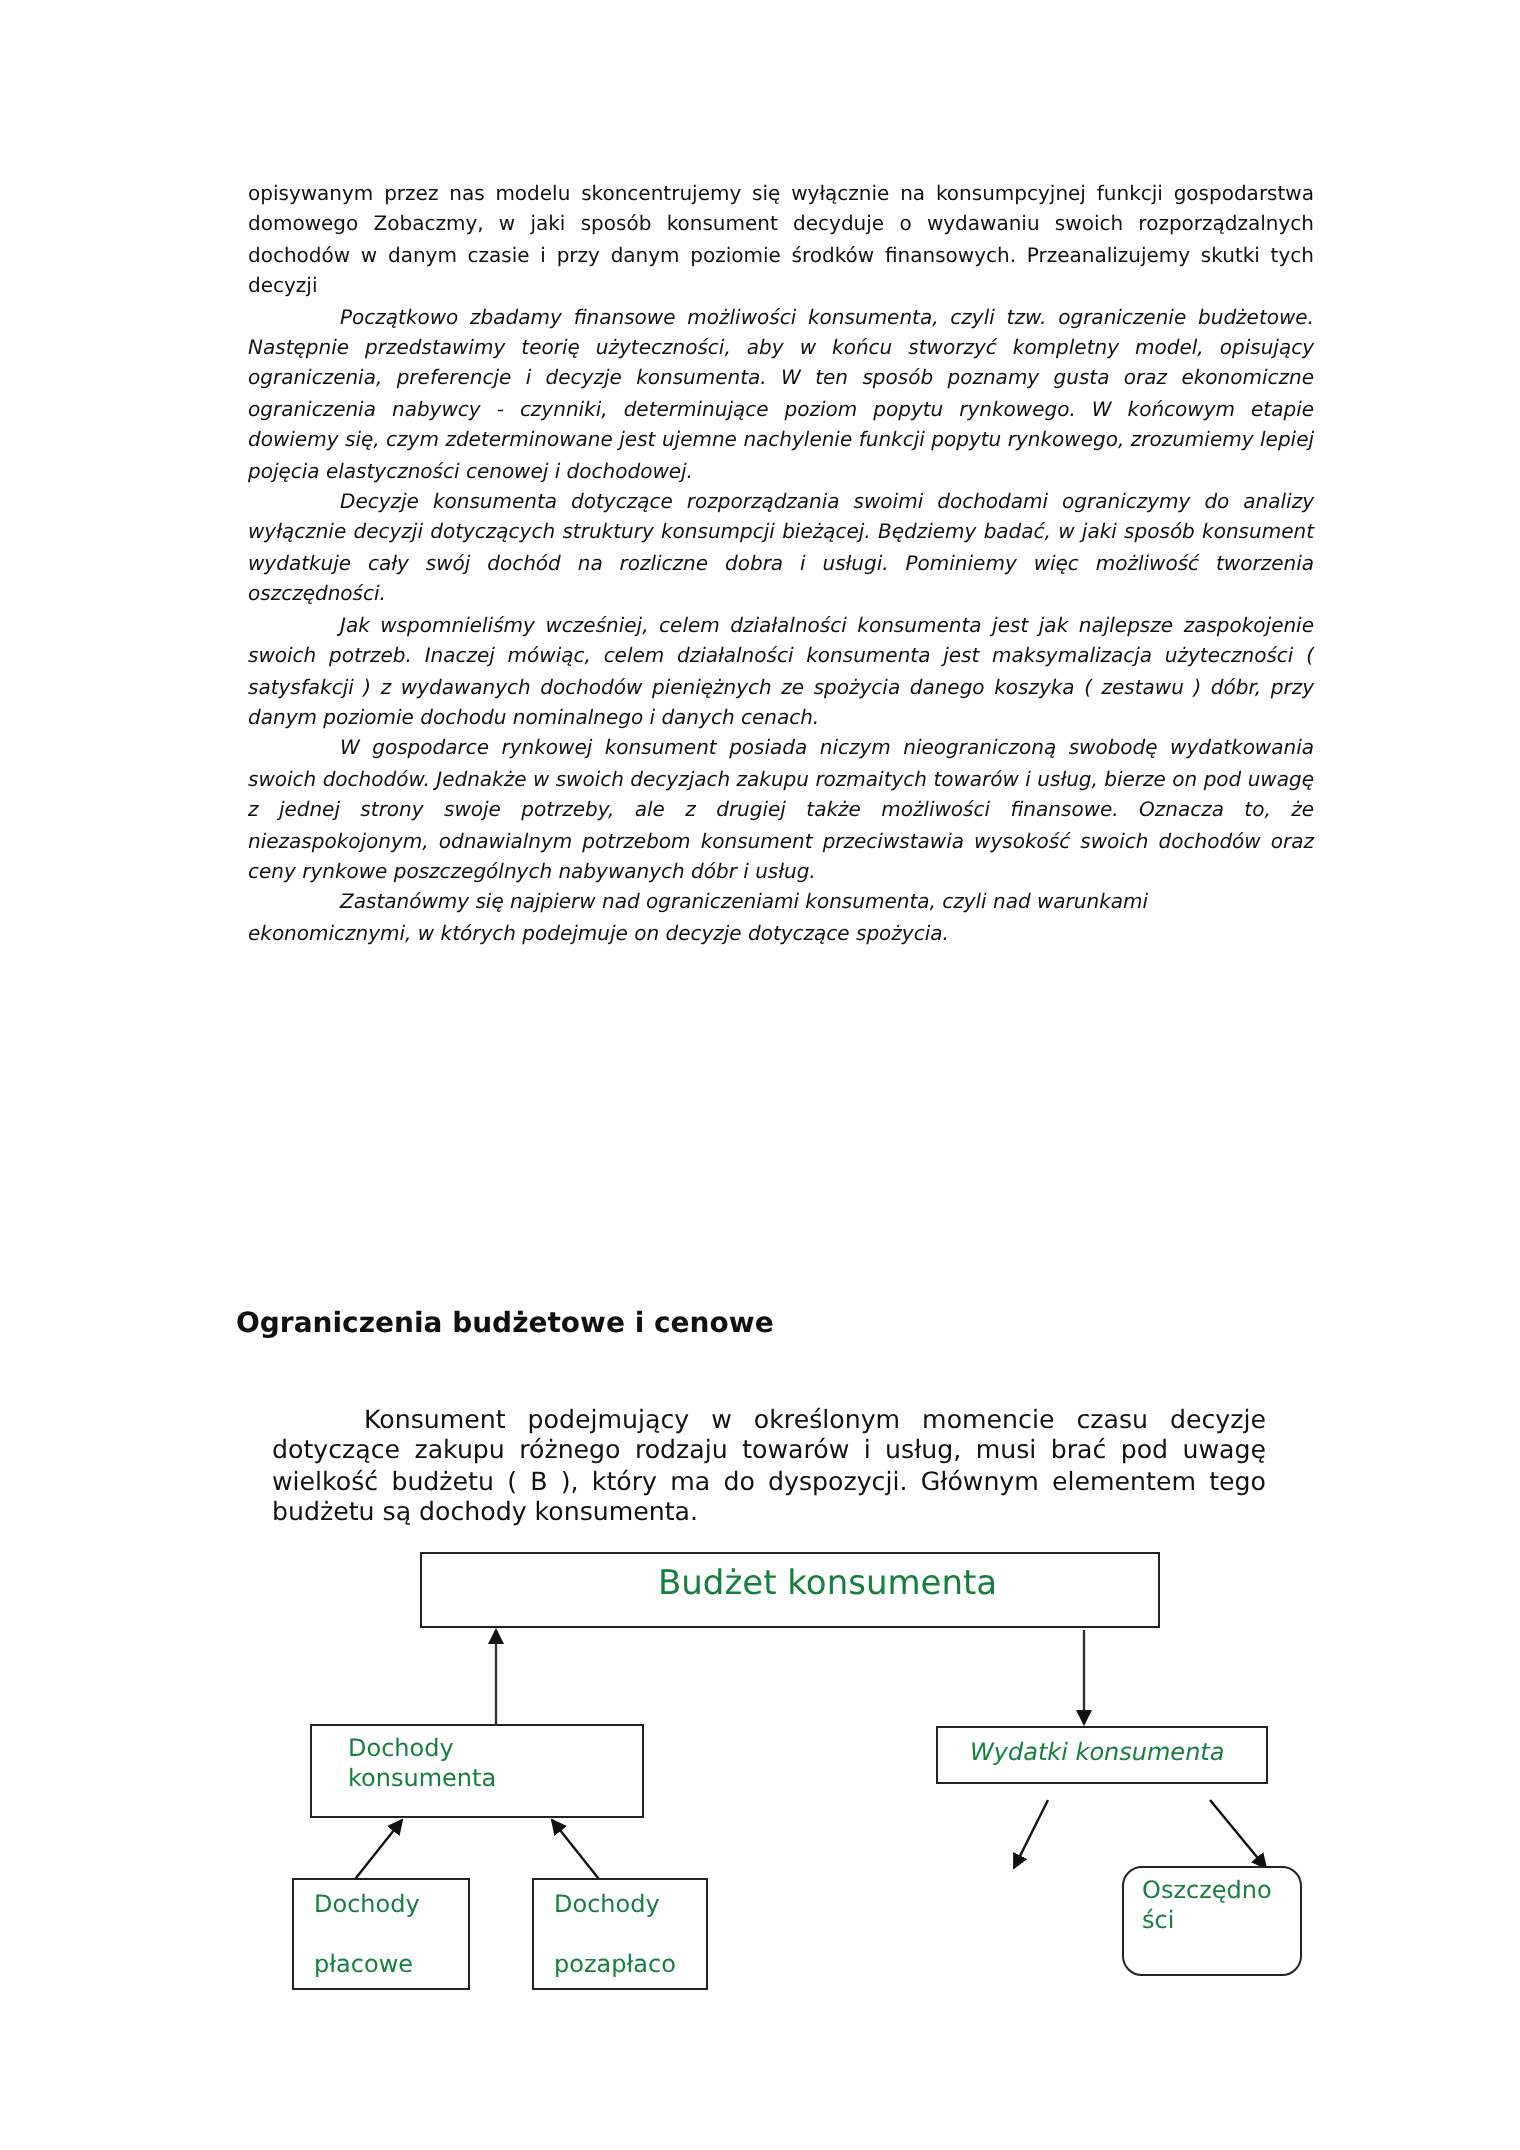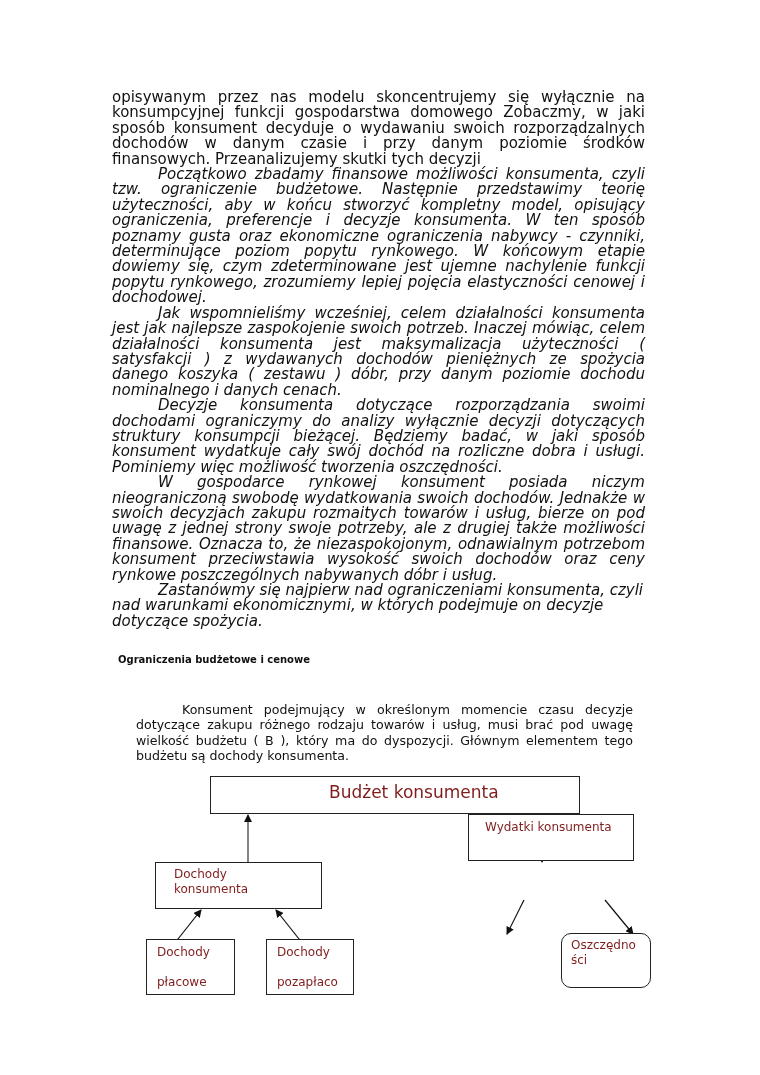--- a/index.html
+++ b/index.html
@@ -1,43 +1,43 @@
 <!DOCTYPE html>
 <html><head>
 <meta charset="utf-8">
 <style>
   html, body { margin: 0; padding: 0; background: #ffffff; }
   body { width: 760px; height: 1075px; position: relative; overflow: hidden;
          font-family: "DejaVu Sans", sans-serif; color: #111; }
   .page { position: absolute; left: 0; top: 0; width: 760px; height: 1075px; background: #fff; }
-  .text-block { position: absolute; left: 112px; top: 90px; width: 533px;
-                font-size: 15px; line-height: 15.4px; }
+  .text-block { position: absolute; left: 124px; top: 90px; width: 533px;
+                font-size: 10px; line-height: 15.4px; }
   .text-block p { margin: 0; text-align: justify; }
   .text-block p.indent { text-indent: 46px; font-style: italic; }
-  .heading { position: absolute; left: 118px; top: 654px; font-size: 10px;
+  .heading { position: absolute; left: 118px; top: 654px; font-size: 14px;
              font-weight: bold; margin: 0; }
   .text-block2 { position: absolute; left: 118px; top: 684px; width: 533px;
                  font-size: 12.6px; line-height: 15.4px; }
   .text-block2 p { margin: 18px; text-align: justify; text-indent: 46px; }
   .diagram { position: absolute; left: 0; top: 0; width: 760px; height: 1075px; pointer-events: none; }
   .box { position: absolute; border: 1.3px solid #222; background: #fff; box-sizing: border-box;
-         font-size: 12px; line-height: 15px; color: #7f1d1d; pointer-events: auto; }
+         font-size: 12px; line-height: 15px; color: #15803d; pointer-events: auto; }
   .box .lbl { position: absolute; white-space: pre-line; }
   .box-main .lbl { font-size: 17px; line-height: 20px; }
 </style>
 </head>
 <body>
 
 <div class="page">
 
   <div class="text-block">
     <p>opisywanym przez nas modelu skoncentrujemy się wyłącznie na konsumpcyjnej funkcji gospodarstwa domowego Zobaczmy, w jaki sposób konsument decyduje o wydawaniu swoich rozporządzalnych dochodów w danym czasie i przy danym poziomie środków finansowych. Przeanalizujemy skutki tych decyzji</p>
     <p class="indent">Początkowo zbadamy finansowe możliwości konsumenta, czyli tzw. ograniczenie budżetowe. Następnie przedstawimy teorię użyteczności, aby w końcu stworzyć kompletny model, opisujący ograniczenia, preferencje i decyzje konsumenta. W ten sposób poznamy gusta oraz  ekonomiczne ograniczenia nabywcy - czynniki, determinujące poziom popytu rynkowego. W końcowym etapie dowiemy się,  czym zdeterminowane jest ujemne nachylenie funkcji popytu rynkowego, zrozumiemy  lepiej pojęcia elastyczności cenowej i dochodowej.</p>
+    <p class="indent">Decyzje konsumenta dotyczące rozporządzania swoimi dochodami ograniczymy do analizy wyłącznie decyzji dotyczących struktury konsumpcji bieżącej. Będziemy badać, w jaki sposób konsument wydatkuje cały swój dochód na rozliczne dobra i usługi. Pominiemy więc możliwość tworzenia oszczędności.</p>
     <p class="indent">Jak wspomnieliśmy wcześniej, celem działalności konsumenta jest jak najlepsze zaspokojenie swoich potrzeb. Inaczej mówiąc, celem działalności konsumenta jest maksymalizacja użyteczności ( satysfakcji ) z wydawanych dochodów pieniężnych ze spożycia danego koszyka ( zestawu ) dóbr, przy danym poziomie dochodu nominalnego i danych cenach.</p>
-    <p class="indent">Decyzje konsumenta dotyczące rozporządzania swoimi dochodami ograniczymy do analizy wyłącznie decyzji dotyczących struktury konsumpcji bieżącej. Będziemy badać, w jaki sposób konsument wydatkuje cały swój dochód na rozliczne dobra i usługi. Pominiemy więc możliwość tworzenia oszczędności.</p>
     <p class="indent">W gospodarce rynkowej konsument posiada niczym  nieograniczoną swobodę wydatkowania  swoich dochodów. Jednakże w swoich decyzjach zakupu rozmaitych towarów i usług, bierze on pod uwagę z jednej strony swoje potrzeby, ale z drugiej  także możliwości finansowe. Oznacza to, że niezaspokojonym, odnawialnym potrzebom konsument przeciwstawia wysokość swoich dochodów oraz ceny rynkowe poszczególnych nabywanych dóbr i usług.</p>
     <p class="indent" style="text-align:left">Zastanówmy się najpierw nad ograniczeniami konsumenta, czyli  nad warunkami ekonomicznymi, w których podejmuje on decyzje dotyczące spożycia.</p>
   </div>
 
   <h2 class="heading">Ograniczenia budżetowe  i cenowe</h2>
 
   <div class="text-block2">
     <p>Konsument podejmujący w określonym momencie czasu decyzje dotyczące zakupu różnego rodzaju towarów i usług, musi brać pod uwagę wielkość budżetu ( B ), który ma do dyspozycji. Głównym elementem  tego budżetu są dochody konsumenta.</p>
   </div>
 
@@ -58,21 +58,21 @@
 
     <div class="box box-main" style="left:210px;top:776px;width:370px;height:38px;">
       <span class="lbl" style="left:118px;top:5px;">Budżet konsumenta</span>
     </div>
 
     <div class="box" style="left:155px;top:862px;width:167px;height:47px;">
       <span class="lbl" style="left:18px;top:4px;line-height:15px;text-indent:0;"><span style="white-space:pre-line;display:block;padding-left:0;">Dochody
 konsumenta</span></span>
     </div>
 
-    <div class="box" style="left:468px;top:814px;width:166px;height:47px;">
+    <div class="box" style="left:468px;top:863px;width:166px;height:29px;font-style:italic;">
       <span class="lbl" style="left:16px;top:5px;">Wydatki konsumenta</span>
     </div>
 
     <div class="box" style="left:146px;top:939px;width:89px;height:56px;">
       <span class="lbl" style="left:10px;top:5px;">Dochody
 
 płacowe</span>
     </div>
 
     <div class="box" style="left:266px;top:939px;width:88px;height:56px;">

